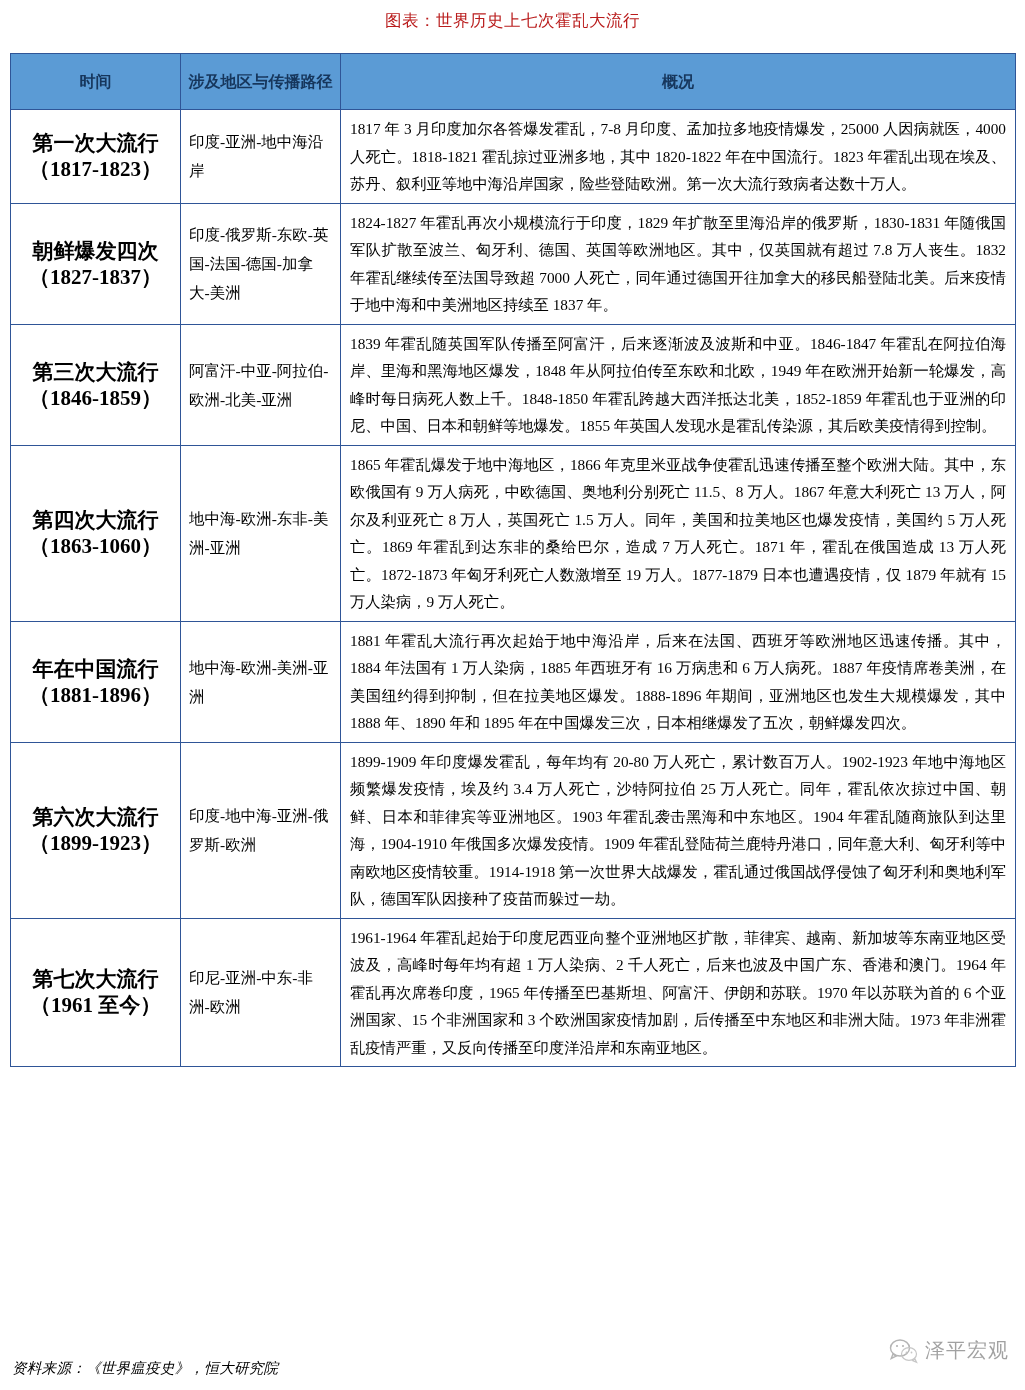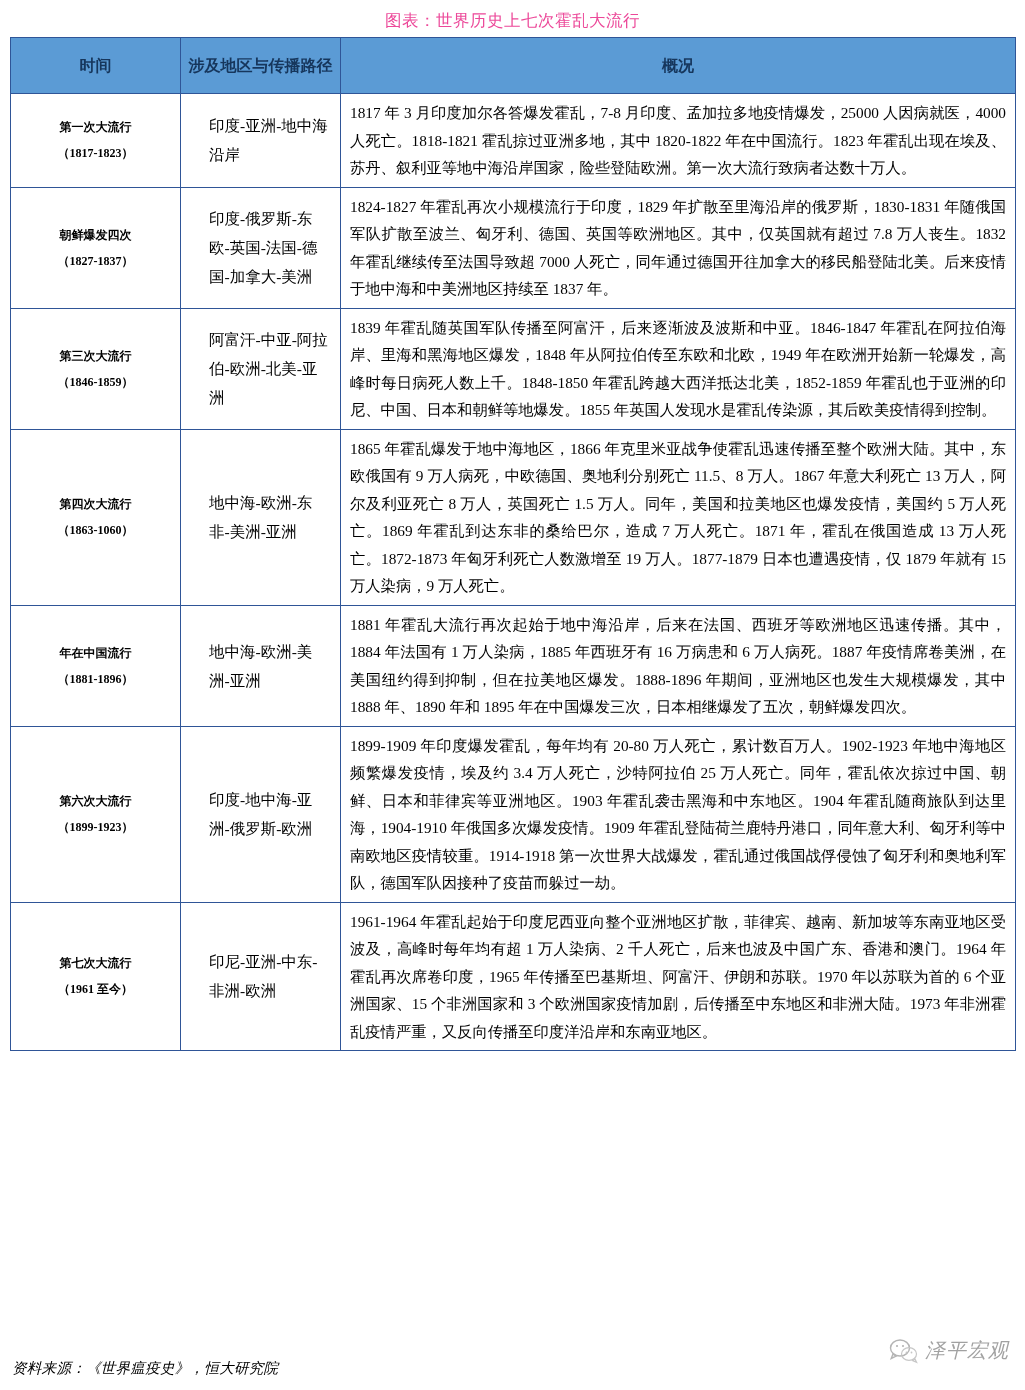--- a/index.html
+++ b/index.html
@@ -20,23 +20,23 @@
     height: 1390px;
     position: relative;
     box-sizing: border-box;
     padding: 0;
   }
   .chart-title {
     text-align: center;
     font-size: 16.5px;
     line-height: 30px;
     padding-top: 6px;
-    padding-bottom: 1px;
+    padding-bottom: 17px;
     font-family: "Liberation Serif", "DejaVu Serif", serif;
-    color: #ec4899;
+    color: #b91c1c;
     letter-spacing: 0.5px;
   }
   table.cholera-table {
     border-collapse: collapse;
     width: 1005px;
     margin: 0 10px 0 10px;
     table-layout: fixed;
   }
   table.cholera-table th,
   table.cholera-table td {
@@ -52,31 +52,31 @@
     line-height: 25px;
     padding: 4px 6px;
     height: 56px;
   }
   .col-time  { width: 170px; }
   .col-route { width: 160px; }
   .col-desc  { width: 675px; }
 
   td.c-time {
     text-align: center;
-    font-size: 12px;
+    font-size: 21px;
     line-height: 26px;
     font-weight: bold;
     padding: 10px 4px;
     color: #000;
   }
   td.c-route {
     text-align: left;
     font-size: 15.5px;
     line-height: 29px;
-    padding: 4px 10px 4px 28px;
+    padding: 4px 10px 4px 8px;
     color: #000;
   }
   td.c-desc {
     text-align: justify;
     text-justify: inter-ideograph;
     font-size: 15.3px;
     line-height: 27.5px;
     padding: 5px 9px 5px 9px;
     color: #000;
   }
@@ -99,21 +99,20 @@
     gap: 6px;
     opacity: 0.55;
   }
   .watermark .wm-logo {
     width: 30px;
     height: 26px;
     position: relative;
   }
   .watermark .wm-text {
     font-size: 20px;
-    font-style: italic;
     font-family: "Liberation Serif", "DejaVu Serif", serif;
     color: #555;
     letter-spacing: 1px;
   }
 </style>
 </head>
 <body>
 
 <div class="page">
 

